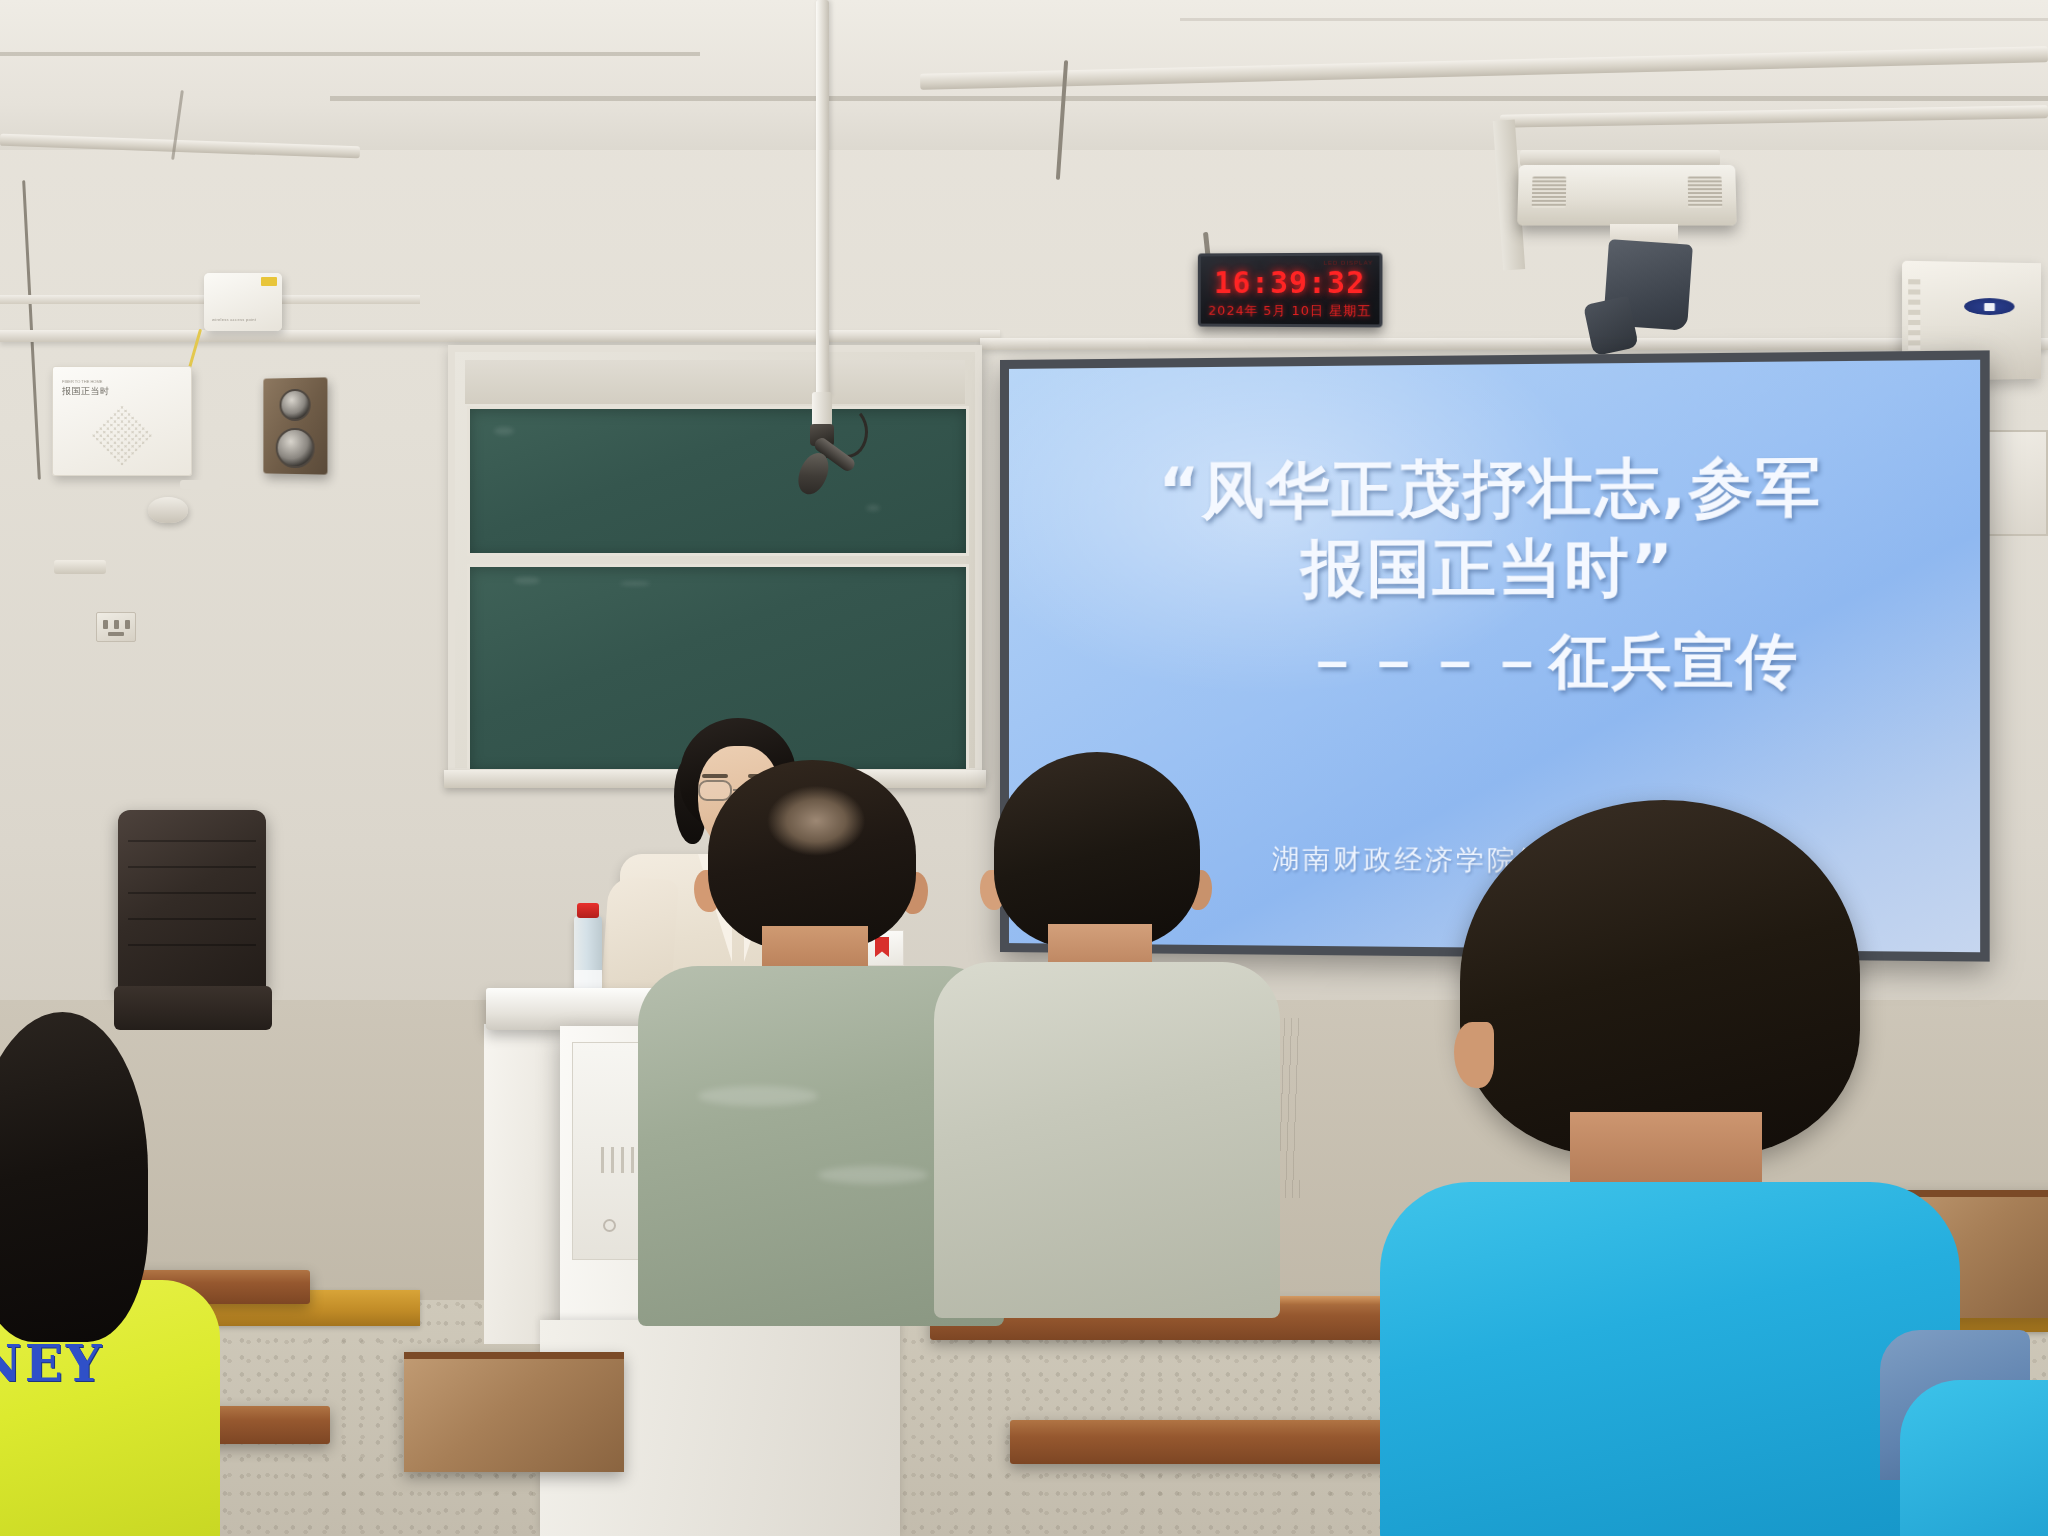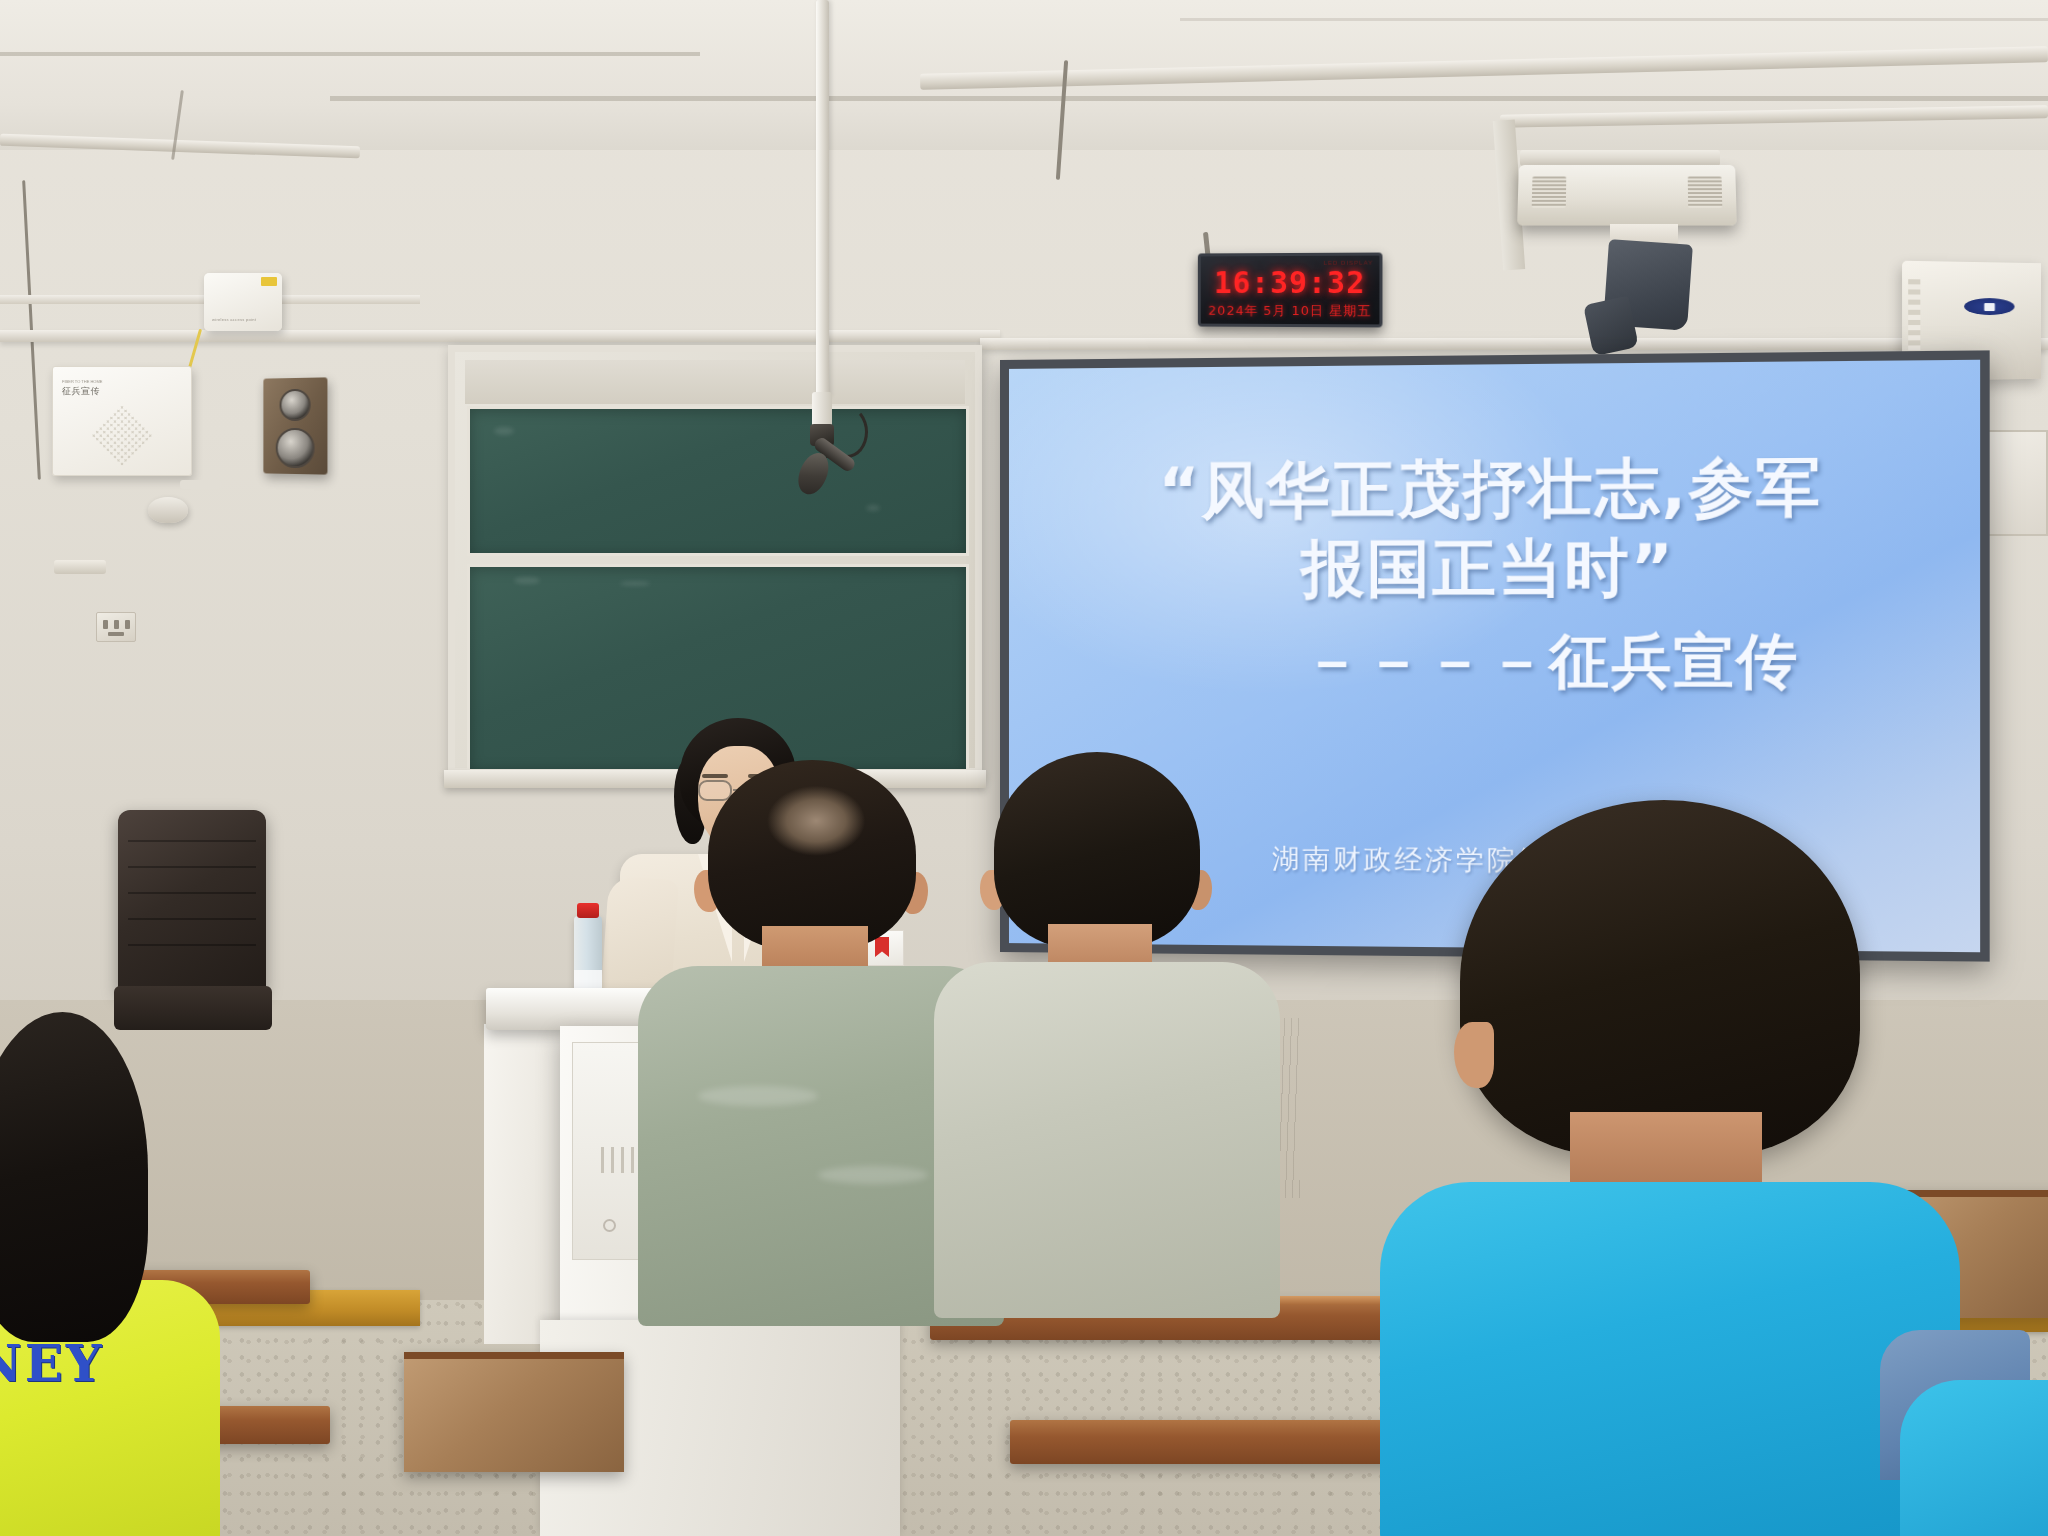--- a/index.html
+++ b/index.html
@@ -604,21 +604,21 @@
   <div class="wall-ledge2"></div>
   <div class="wall-ledge" style="left:980px;top:338px;width:1068px;height:12px;"></div>
 
   <div class="wifi-ap">
     <div class="tag"></div>
     <div class="lbl">wireless access point</div>
   </div>
   <div class="fiber-cord"></div>
   <div class="fiber-box">
     <div class="fb-brand">FIBER TO THE HOME</div>
-    <div class="fb-title">征兵宣传</div>
+    <div class="fb-title">报国正当时</div>
     <div class="fb-mesh"></div>
   </div>
   <div class="speaker">
     <div class="drv d1"></div>
     <div class="drv d2"></div>
   </div>
   <div class="cam-stalk"></div>
   <div class="cam"></div>
   <div class="sensor"></div>
   <div class="socket">

